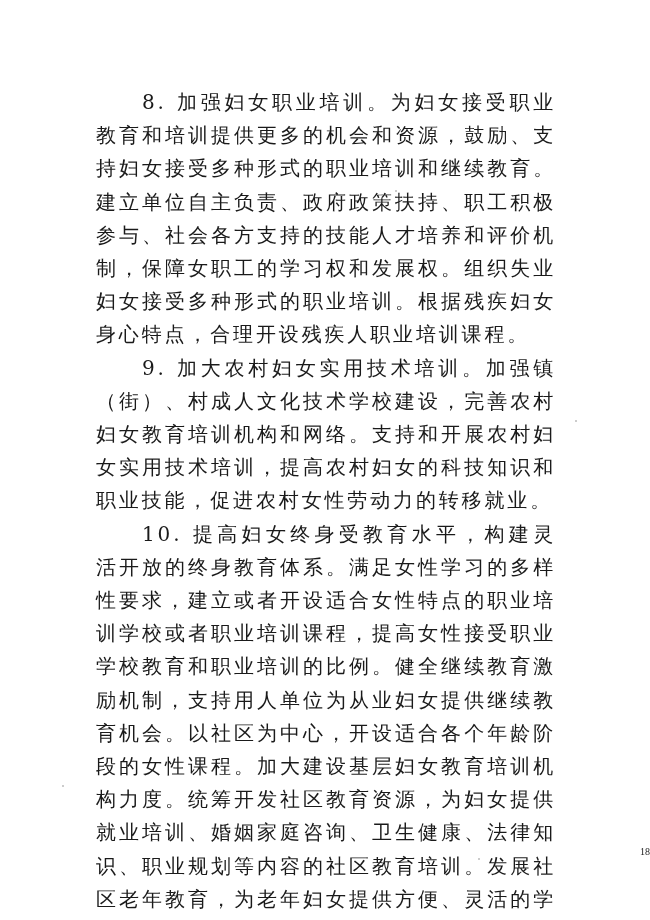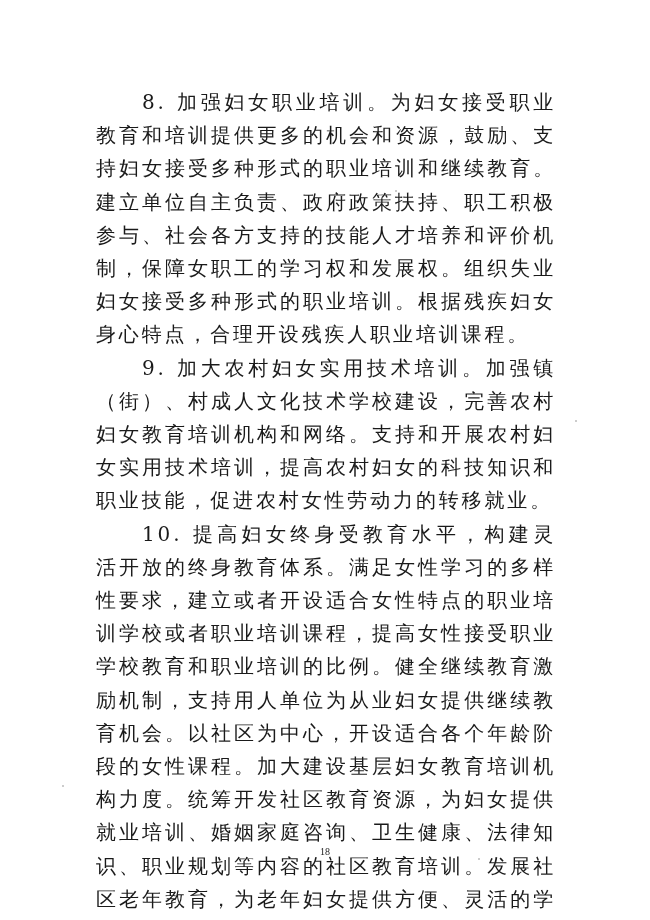--- a/index.html
+++ b/index.html
@@ -34,21 +34,21 @@
       letter-spacing: 2.85px;
       text-align: justify;
       text-indent: 46px;
       word-break: break-all;
     }
     .page-number {
       position: absolute;
       top: 846px;
       left: 0;
       width: 650px;
-      text-align: center;
+      text-align: right;
       font-size: 10px;
       font-family: "Liberation Serif", serif;
       color: #222;
     }
     .speck {
       position: absolute;
       width: 2px; height: 2px;
       background: #bbb;
       border-radius: 1px;
     }

